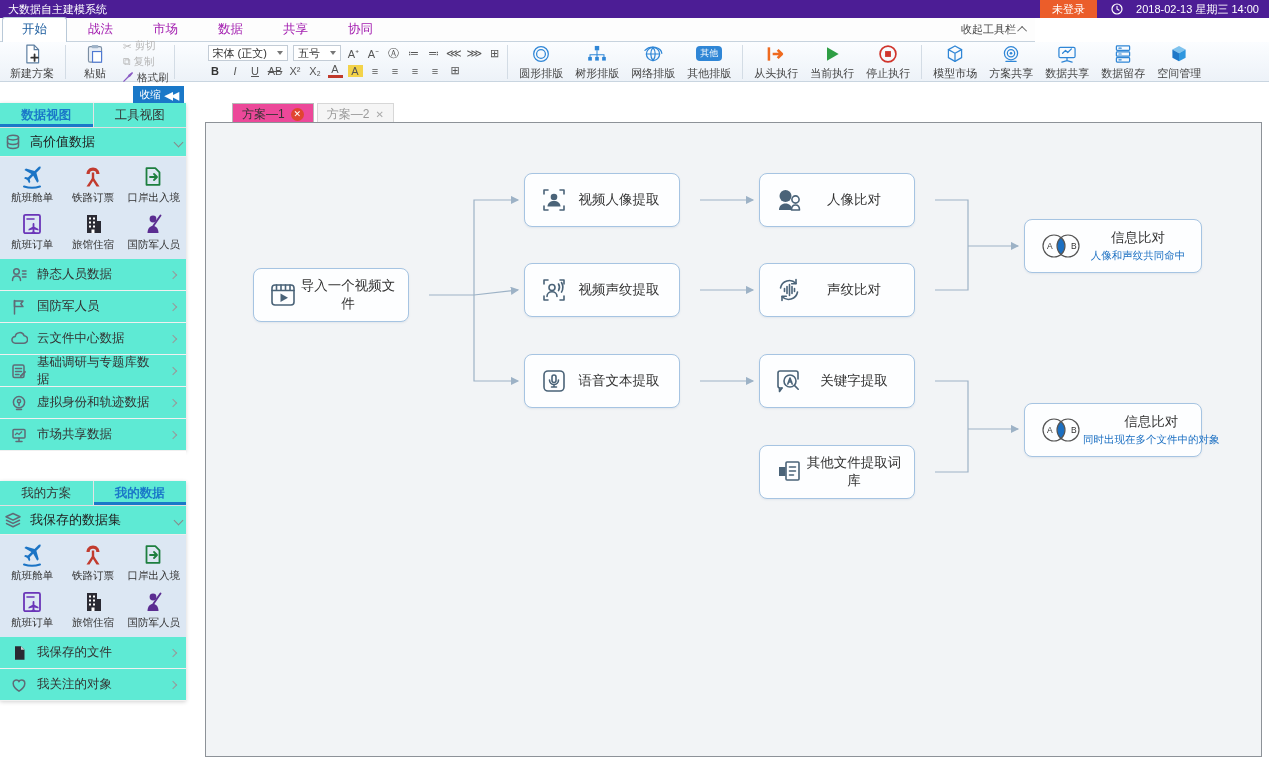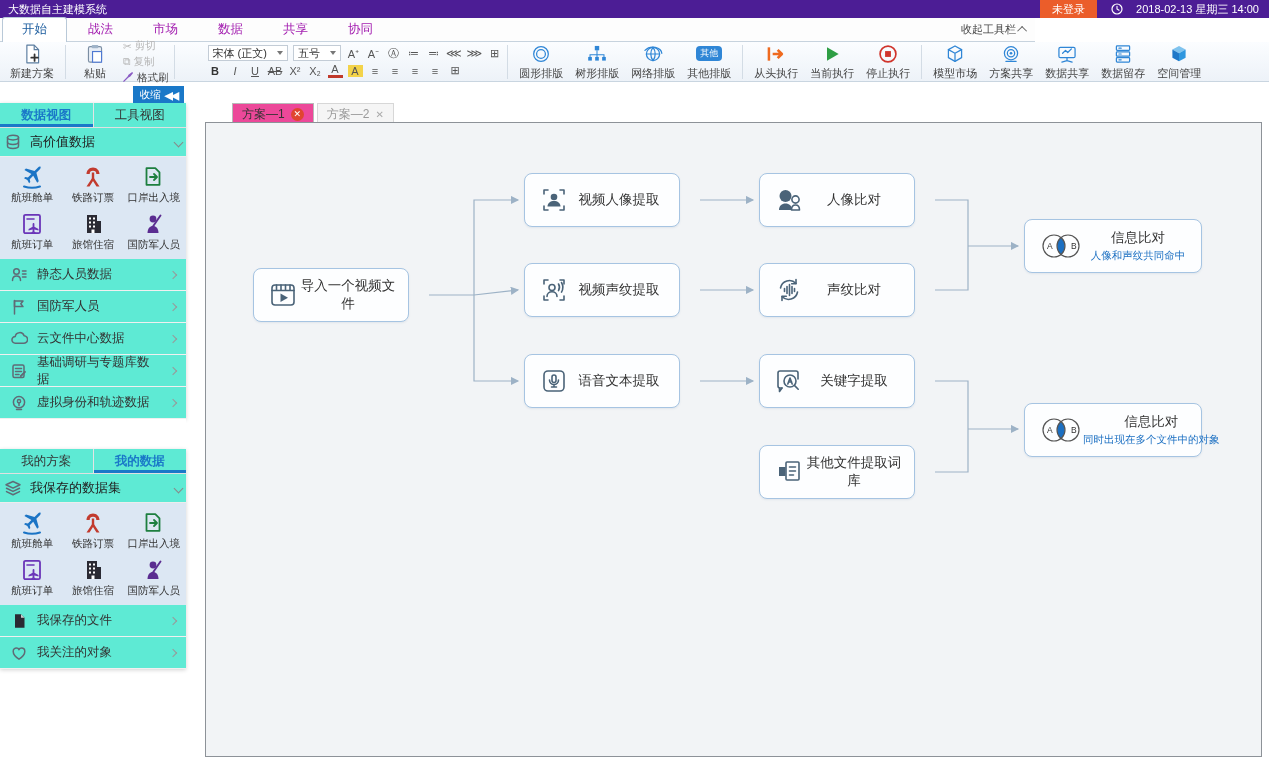--- a/index.html
+++ b/index.html
@@ -513,20 +513,27 @@
       <span>基础调研与专题库数据</span>
       <span class="chev-right"></span>
     </div>
     <div class="cat-row">
       <svg>
           <use href="#sym-head"></use>
         </svg>
       <span>虚拟身份和轨迹数据</span>
       <span class="chev-right"></span>
     </div>
+    <div class="cat-row">
+      <svg>
+          <use href="#sym-monitor"></use>
+        </svg>
+      <span>市场共享数据</span>
+      <span class="chev-right"></span>
+    </div>
   </div>
 
   <div class="sb-gap"></div>
 
   <div class="sb-card">
     <div class="sb-tabs">
       <span class="sb-tab">我的方案</span>
       <span class="sb-tab active">我的数据</span>
     </div>
     <div class="sb-section">

